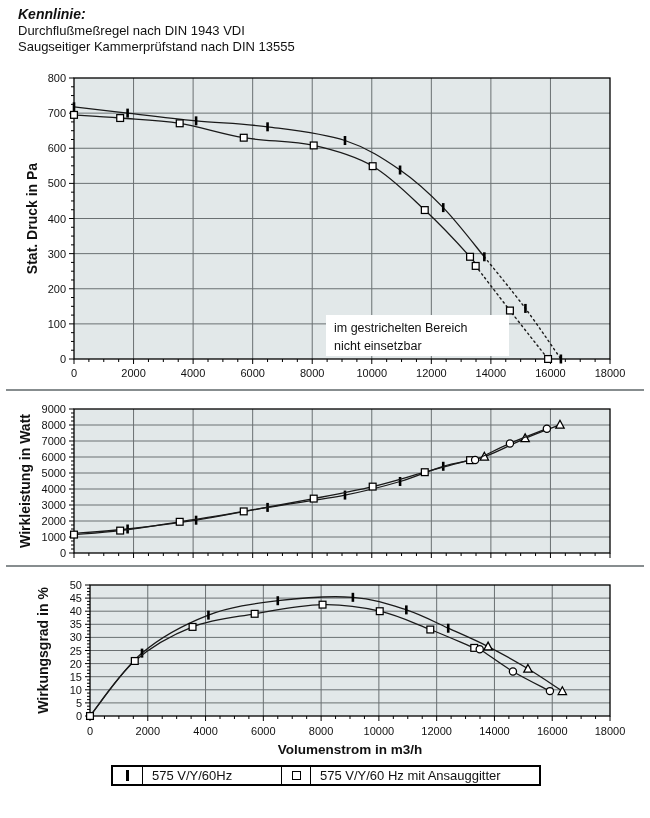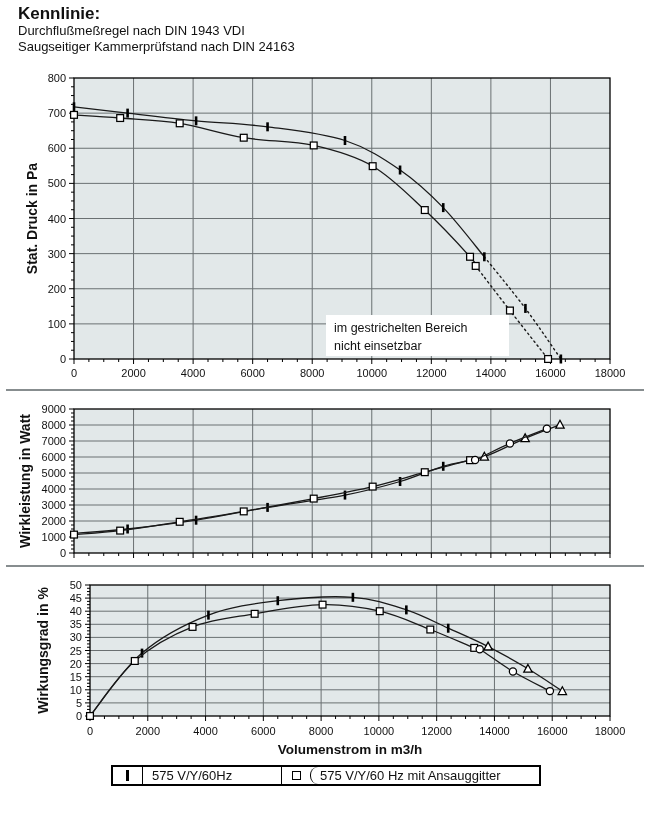--- a/index.html
+++ b/index.html
@@ -1,18 +1,18 @@
 <!DOCTYPE html>
 <html><head>
 <meta charset="utf-8">
 <style>
   html,body{margin:0;padding:0;background:#ffffff;}
   body{width:650px;height:818px;position:relative;font-family:"Liberation Sans",sans-serif;color:#111;overflow:hidden;}
   .header{position:absolute;left:18px;top:6px;line-height:16.5px;font-size:13px;}
-  .header .title{font-weight:bold;font-size:17px;}
+  .header .title{font-weight:bold;font-style:italic;font-size:14px;}
   .chart-wrap{position:absolute;left:0;}
   #chart1-wrap{top:58px;height:332px;width:650px;}
   #chart2-wrap{top:394px;height:172px;width:650px;}
   #chart3-wrap{top:568px;height:200px;width:650px;}
   .sep{position:absolute;left:6px;width:638px;border-top:2px solid #878d8f;}
   #sep1{top:389px;} #sep2{top:565px;}
   .legend{position:absolute;top:765px;left:111px;width:430px;height:21px;
           display:flex;align-items:stretch;border:2px solid #000;background:#fff;box-sizing:border-box;}
   .legend .cell{display:flex;align-items:center;box-sizing:border-box;font-size:13px;white-space:nowrap;}
   .legend .cell+ .cell{border-left:1.5px solid #000;}
@@ -21,21 +21,21 @@
   .lg-tick{display:inline-block;width:3px;height:11px;background:#000;}
   .lg-square{display:inline-block;width:7px;height:7px;background:#fff;border:1.4px solid #000;}
   svg text{fill:#111;}
 </style>
 </head>
 <body>
 
 <div class="header">
   <div class="title">Kennlinie:</div>
   <div>Durchflußmeßregel nach DIN 1943 VDI</div>
-  <div>Saugseitiger Kammerprüfstand nach DIN 24163</div>
+  <div>Saugseitiger Kammerprüfstand nach DIN 13555</div>
 </div>
 
 <div id="chart1-wrap" class="chart-wrap">
   <svg id="chart1" width="650" height="332" viewBox="0 0 650 332">
       <rect x="74" y="20" width="536" height="281" fill="#e2e8e9"></rect>
       <line x1="133.55555555555554" y1="20" x2="133.55555555555554" y2="301" stroke="#6a7072" stroke-width="1"></line>
       <line x1="193.1111111111111" y1="20" x2="193.1111111111111" y2="301" stroke="#6a7072" stroke-width="1"></line>
       <line x1="252.66666666666666" y1="20" x2="252.66666666666666" y2="301" stroke="#6a7072" stroke-width="1"></line>
       <line x1="312.2222222222222" y1="20" x2="312.2222222222222" y2="301" stroke="#6a7072" stroke-width="1"></line>
       <line x1="371.77777777777777" y1="20" x2="371.77777777777777" y2="301" stroke="#6a7072" stroke-width="1"></line>
@@ -453,14 +453,14 @@
 </div>
 
 <div class="legend">
   <div class="cell mcell" style="width:29px;">
     <span class="lg-tick"></span>
   </div>
   <div class="cell tcell" style="width:139px;">575 V/Y/60Hz</div>
   <div class="cell mcell" style="width:29px;">
     <span class="lg-square"></span>
   </div>
-  <div class="cell tcell" style="width:229px;border-radius:8px;">575 V/Y/60 Hz mit Ansauggitter</div>
+  <div class="cell tcell" style="width:229px;">575 V/Y/60 Hz mit Ansauggitter</div>
 </div>
 
 </body></html>

